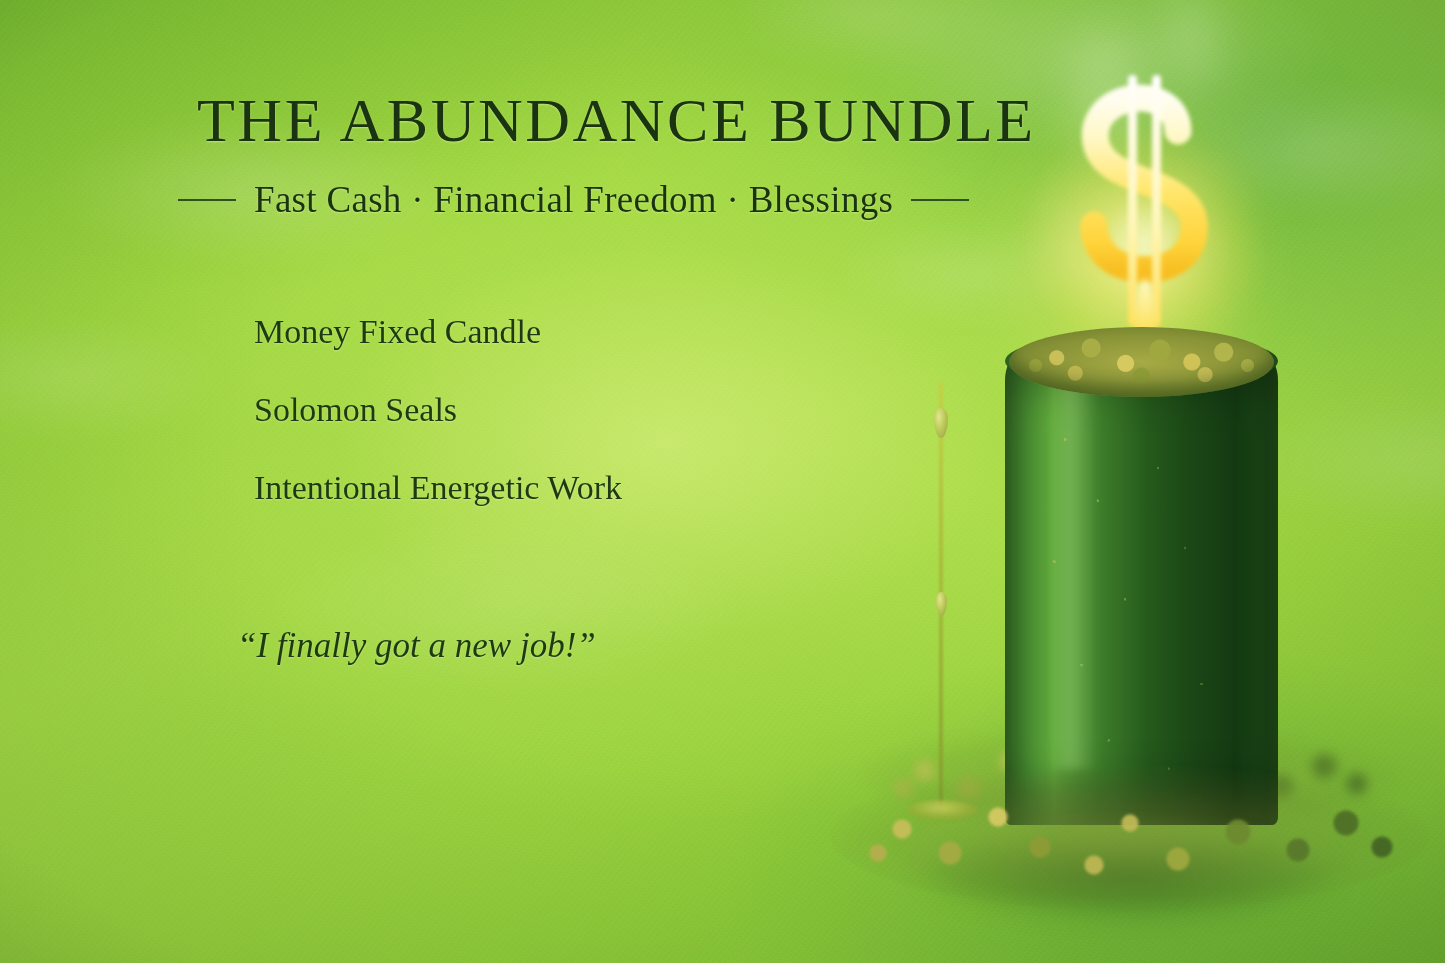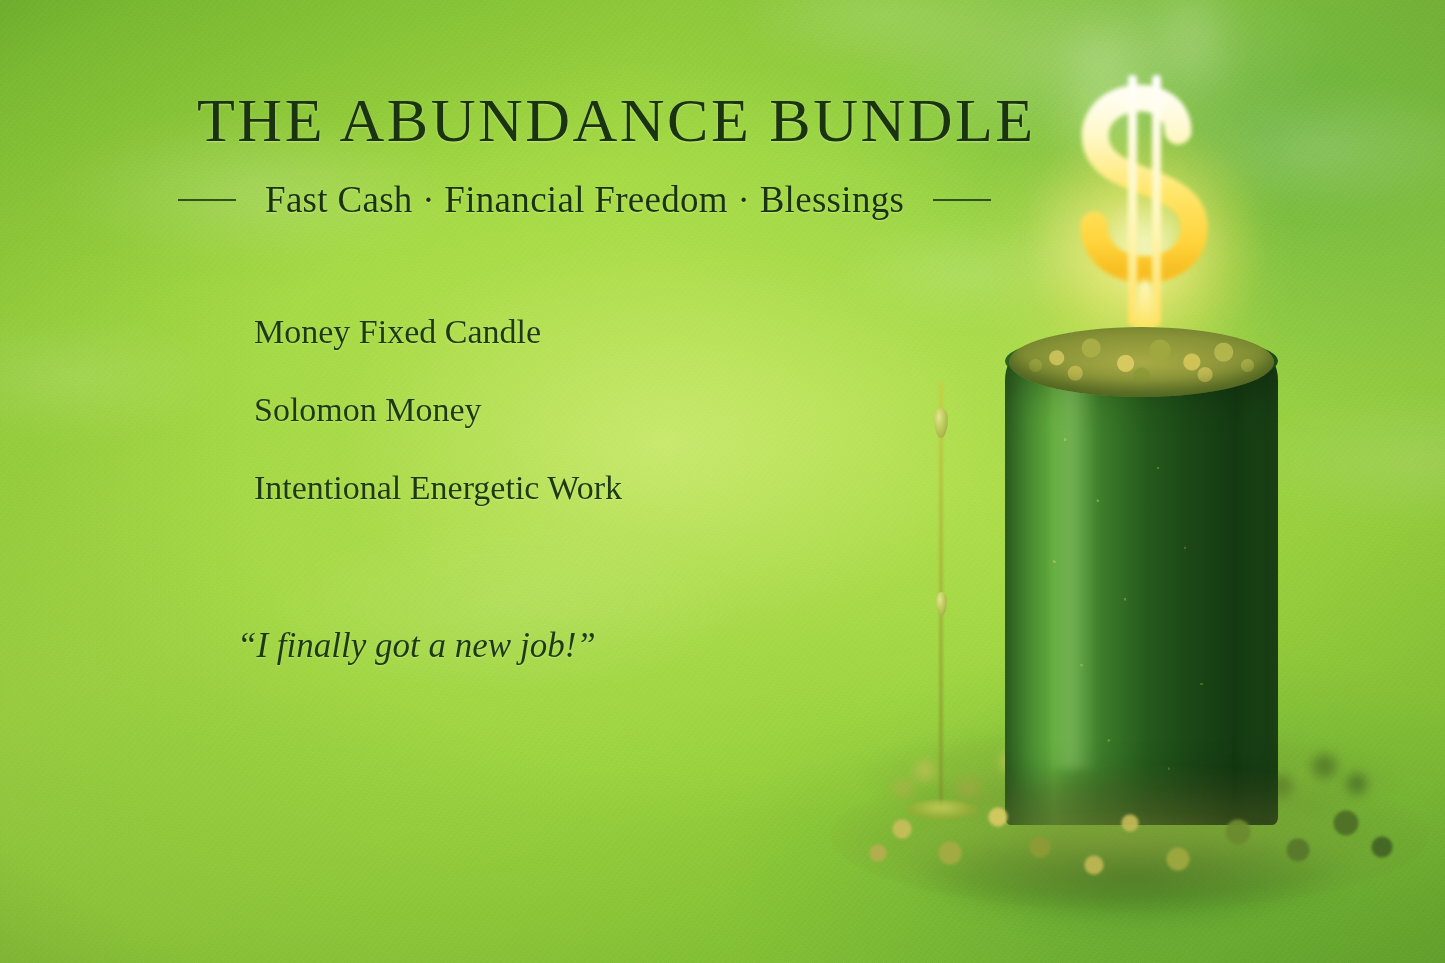--- a/index.html
+++ b/index.html
@@ -342,21 +342,21 @@
     text-shadow: 0 1px 2px rgba(245,255,200,0.45);
     white-space: nowrap;
   }
 
   .subtitle-row {
     position: absolute;
     left: 178px;
     top: 178px;
     display: flex;
     align-items: center;
-    gap: 29px;
+    gap: 18px;
     width: 868px;
   }
   .rule {
     height: 2px;
     width: 58px;
     flex: none;
     background: #23431a;
     opacity: 0.9;
   }
   .subtitle {
@@ -469,21 +469,21 @@
     <h1 class="title">THE ABUNDANCE BUNDLE</h1>
 
     <div class="subtitle-row">
       <span class="rule"></span>
       <p class="subtitle">Fast Cash · Financial Freedom · Blessings</p>
       <span class="rule"></span>
     </div>
 
     <ul class="offer-list">
       <li class="offer-item">Money Fixed Candle</li>
-      <li class="offer-item">Solomon Money</li>
+      <li class="offer-item">Solomon Seals</li>
       <li class="offer-item">Intentional Energetic Work</li>
     </ul>
 
     <ul class="testimonials">
       <li class="testimonial">“I finally got a new job!”</li>
     </ul>
 
   </div>
 </div>
 

